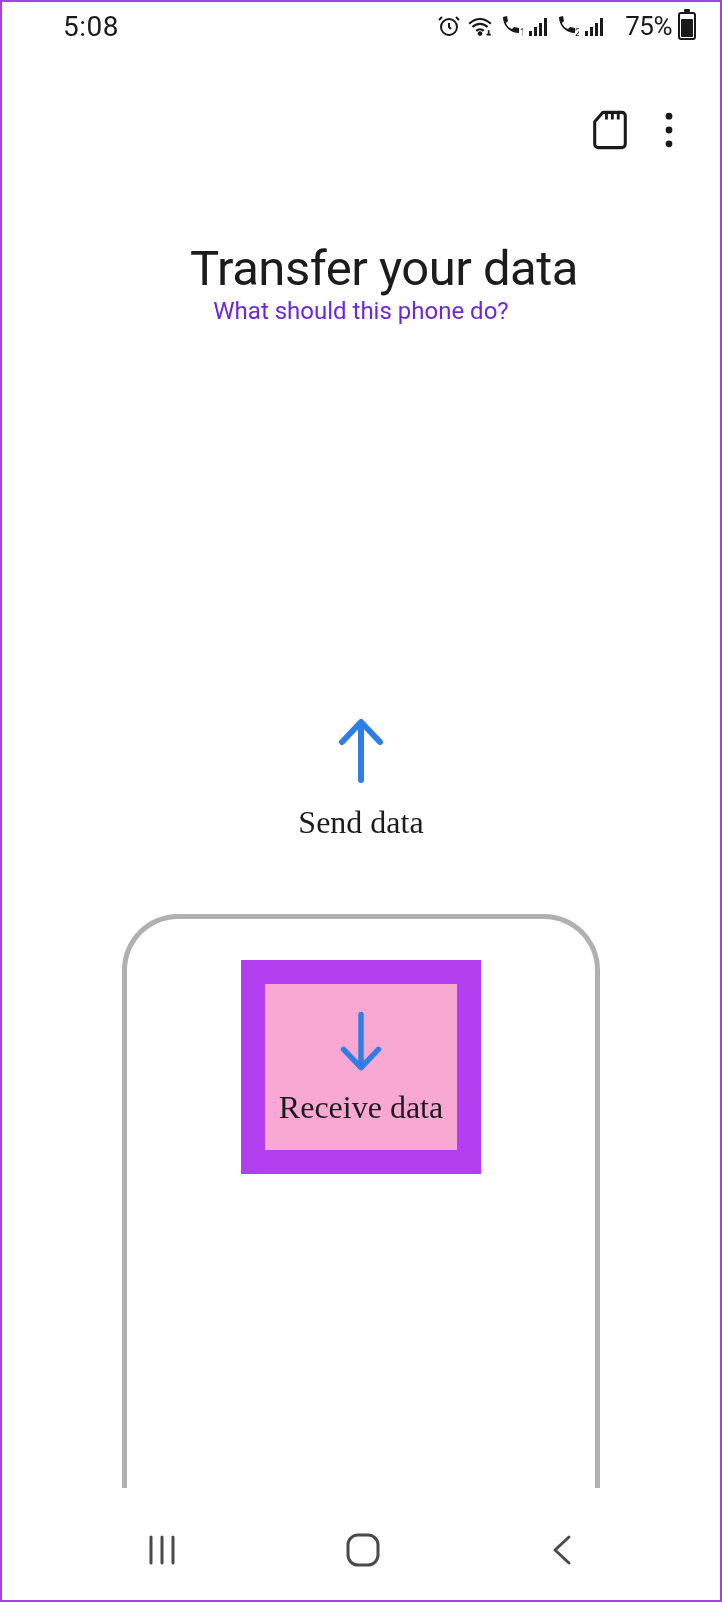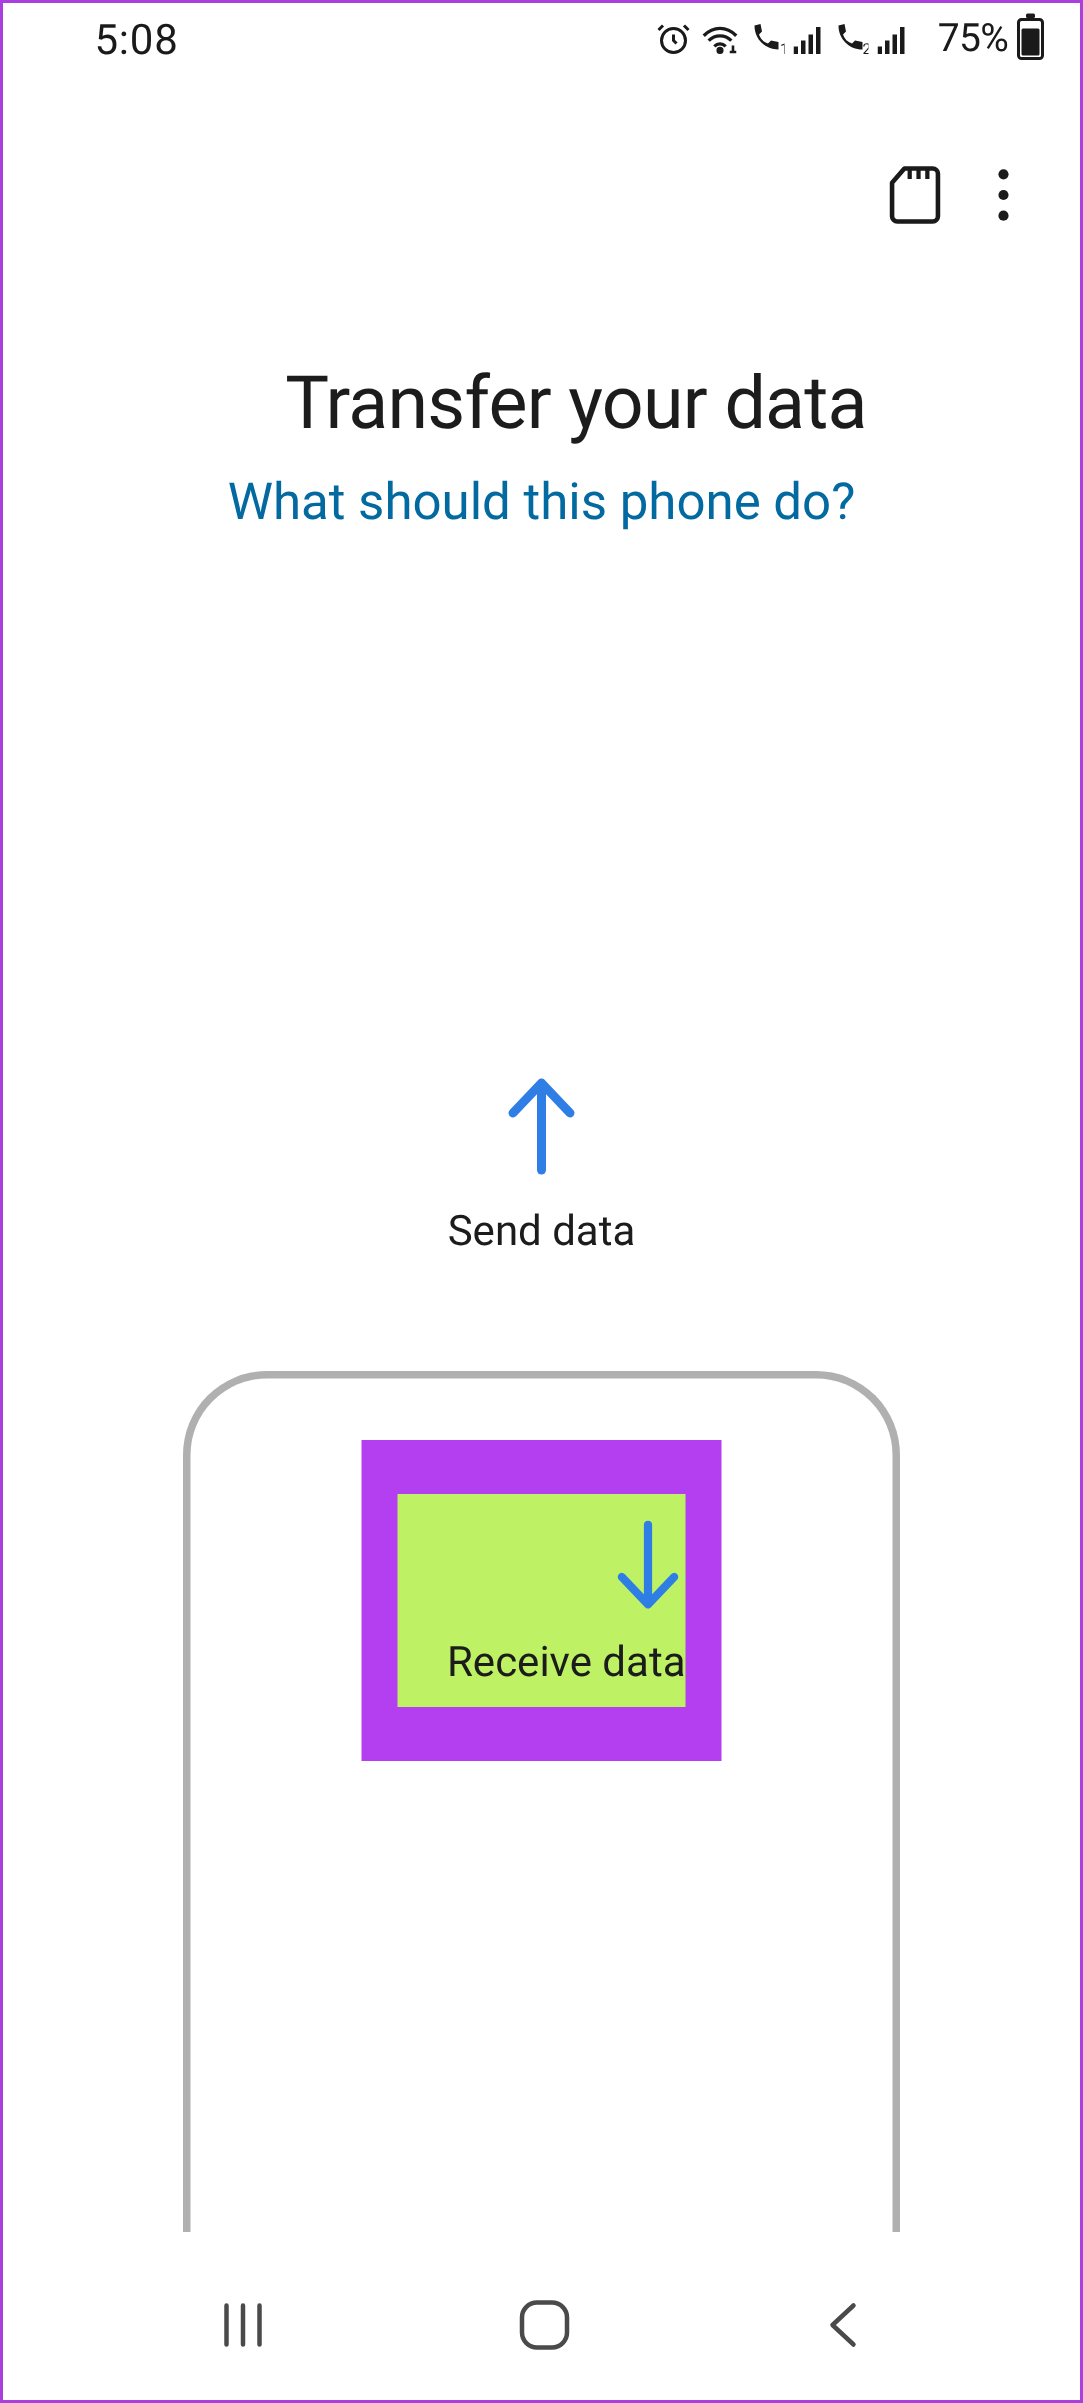--- a/index.html
+++ b/index.html
@@ -43,39 +43,39 @@
   
   .heading-block { text-align: center; margin-top: 86px; }
   .title {
     font-size: 49px;
     color: #1c1c1c;
     font-weight: 400;
     letter-spacing: -0.5px;
     padding-left: 46px;
   }
   .subtitle {
-    font-size: 34px;
-    color: #0369a1;
-    margin-top: 18px;
+    font-size: 24px;
+    color: #6d28d9;
     font-weight: 400;
   }
 
   
   .send-block {
     position: absolute;
     top: 712px;
     left: 0; right: 0;
     text-align: center;
   }
   .send-block .label,
   .receive-inner .label {
-    font-size: 28px;
+    font-size: 32px;
     color: #1c1c1c;
     margin-top: 14px;
     font-weight: 400;
+    font-family: Liberation Serif, serif;
   }
 
   
   .phone-outline {
     position: absolute;
     left: 120px;
     right: 120px;
     top: 912px;
     bottom: 112px;
     border: 5px solid #b0b0b0;
@@ -90,26 +90,26 @@
     left: 50%;
     transform: translateX(-50%);
     width: 240px;
     height: 214px;
     background: #b33ff0;
     display: flex;
     align-items: center;
     justify-content: center;
   }
   .receive-inner {
-    background: #bef264;
+    background: #f9a8d4;
     width: 192px;
-    height: 142px;
+    height: 166px;
     display: flex;
     flex-direction: column;
-    align-items: flex-end;
+    align-items: center;
     justify-content: center;
   }
   .receive-inner .label { margin-top: 10px; }
 
   
   .nav-bar {
     position: absolute;
     bottom: 0; left: 0; right: 0;
     height: 96px;
     display: flex;

